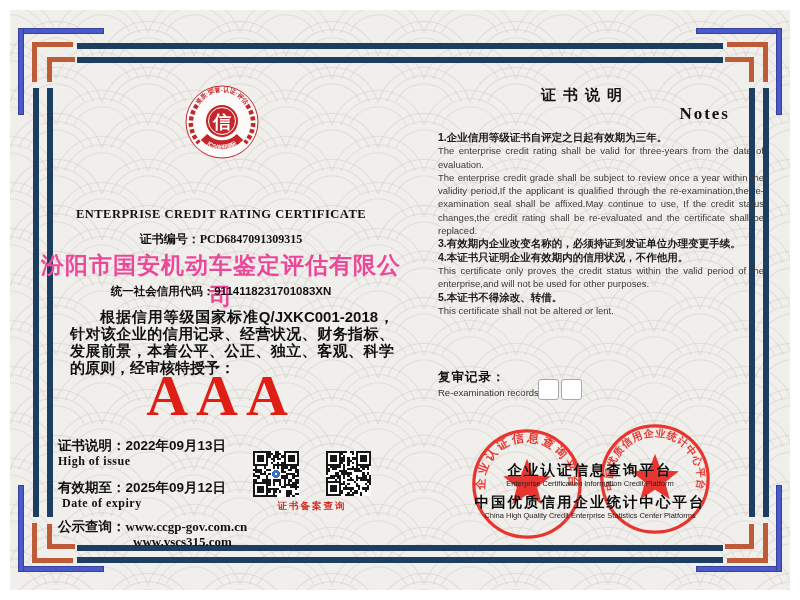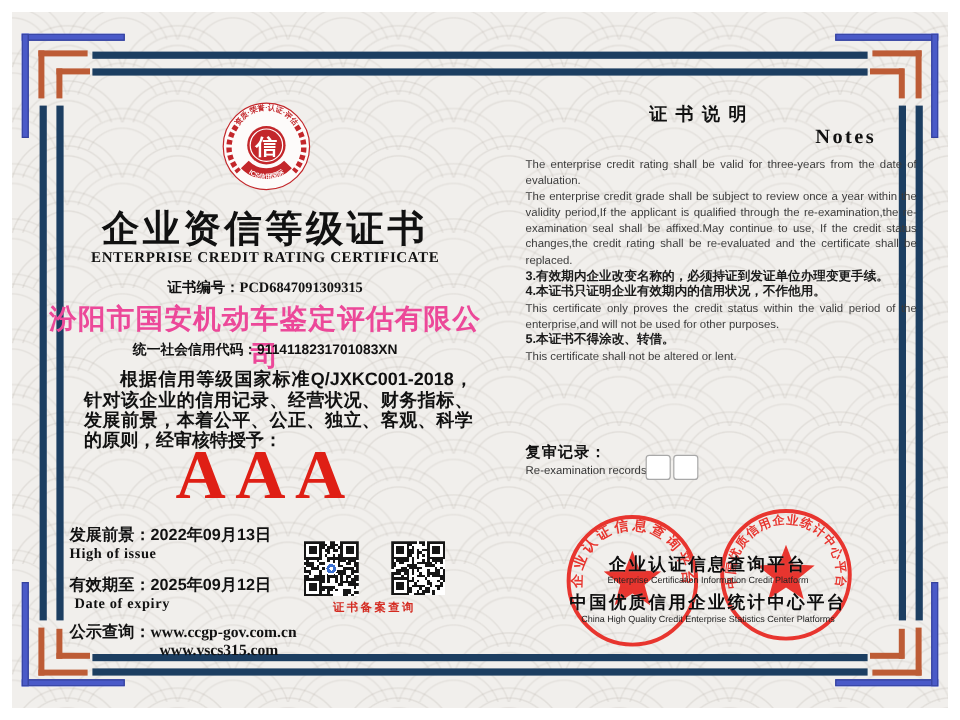--- a/index.html
+++ b/index.html
@@ -98,39 +98,38 @@
       <text font-size="6.2" fill="#c3272b" font-weight="bold"><textPath id="embTop" href="#embTopPath" startOffset="50%" text-anchor="middle">资质·荣誉·认证·评估</textPath></text>
       <circle cx="38" cy="37" r="16" fill="#c3272b"></circle>
       <circle cx="38" cy="37" r="13.5" fill="none" stroke="#fff" stroke-width="1"></circle>
       <text x="38" y="44" font-size="18" fill="#ffffff" font-weight="bold" text-anchor="middle" font-family="'Liberation Serif',serif" id="embChar">信</text>
       <path d="M20,53 A25,25 0 0 0 56,53" fill="none" stroke="#c3272b" stroke-width="9"></path>
       <path id="embBotPath" d="M21,58.5 A25,25 0 0 0 55,58.5" fill="none"></path>
       <text font-size="5.6" fill="#ffffff" font-weight="bold"><textPath id="embBot" href="#embBotPath" startOffset="50%" text-anchor="middle">ICS信用国际</textPath></text>
     </svg>
   </div>
 
-  <div class="abs ctr title-cn" style="left:40px;top:170px;width:362px">企业资信等级证书</div>
   <div class="abs ctr title-en" style="left:40px;top:207px;width:362px">ENTERPRISE CREDIT RATING CERTIFICATE</div>
 
   <div class="abs ctr certno" style="left:40px;top:231px;width:362px">
     <span>证书编号：</span><span class="serif">PCD6847091309315</span>
   </div>
 
   <div class="abs ctr company" style="left:30px;top:250px;width:382px">汾阳市国安机动车鉴定评估有限公司</div>
 
   <div class="abs ctr creditcode" style="left:40px;top:284px;width:362px">
     <span>统一社会信用代码：</span><span>9114118231701083XN</span>
   </div>
 
   <div class="abs para" style="left:70px;top:308px;width:324px">根据信用等级国家标准Q/JXKC001-2018，针对该企业的信用记录、经营状况、财务指标、发展前景，本着公平、公正、独立、客观、科学的原则，经审核特授予：</div>
 
   <div class="abs ctr rating" style="left:40px;top:362px;width:362px">AAA</div>
 
   <div class="abs dline" style="left:58px;top:437px">
-    <span>发展前景：</span><span>2022年09月13日</span>
+    <span>证书说明：</span><span>2022年09月13日</span>
   </div>
   <div class="abs dline-en" style="left:58px;top:454px">High of issue</div>
 
   <div class="abs dline" style="left:58px;top:479px">
     <span>有效期至：</span><span>2025年09月12日</span>
   </div>
   <div class="abs dline-en" style="left:62px;top:496px">Date of expiry</div>
 
   <div class="abs dline" style="left:58px;top:518px">
     <span>公示查询：</span><span class="url">www.ccgp-gov.com.cn</span>
@@ -461,20 +460,21 @@
         <rect x="0" y="28" width="14" height="14" fill="#161616"></rect>
         <rect x="2" y="30" width="10" height="10" fill="#fff"></rect>
         <rect x="4" y="32" width="6" height="6" fill="#161616"></rect>
       </svg></div>
   <div class="abs ctr qrcap" style="left:253px;top:500px;width:118px">证书备案查询</div>
 
   <div class="abs ctr notes-title-cn" style="left:440px;top:86px;width:290px">证书说明</div>
   <div class="abs ctr notes-title-en" style="left:440px;top:104px;width:290px">Notes</div>
 
   <div class="abs" style="left:438px;top:131px;width:326px">
+      <p class="note-cn">1.企业信用等级证书自评定之日起有效期为三年。</p>
       <p class="note-en">The enterprise credit rating shall be valid for three-years from the date of evaluation.</p>
       <p class="note-en">The enterprise credit grade shall be subject to review once a year within the validity period,If the applicant is qualified through the re-examination,the re-examination seal shall be affixed.May continue to use, If the credit status changes,the credit rating shall be re-evaluated and the certificate shall be replaced.</p>
       <p class="note-cn">3.有效期内企业改变名称的，必须持证到发证单位办理变更手续。</p>
       <p class="note-cn">4.本证书只证明企业有效期内的信用状况，不作他用。</p>
       <p class="note-en">This certificate only proves the credit status within the valid period of the enterprise,and will not be used for other purposes.</p>
       <p class="note-cn">5.本证书不得涂改、转借。</p>
       <p class="note-en">This certificate shall not be altered or lent.</p>
     </div>
 
   <div class="abs review-cn" style="left:438px;top:369px">复审记录：</div>

